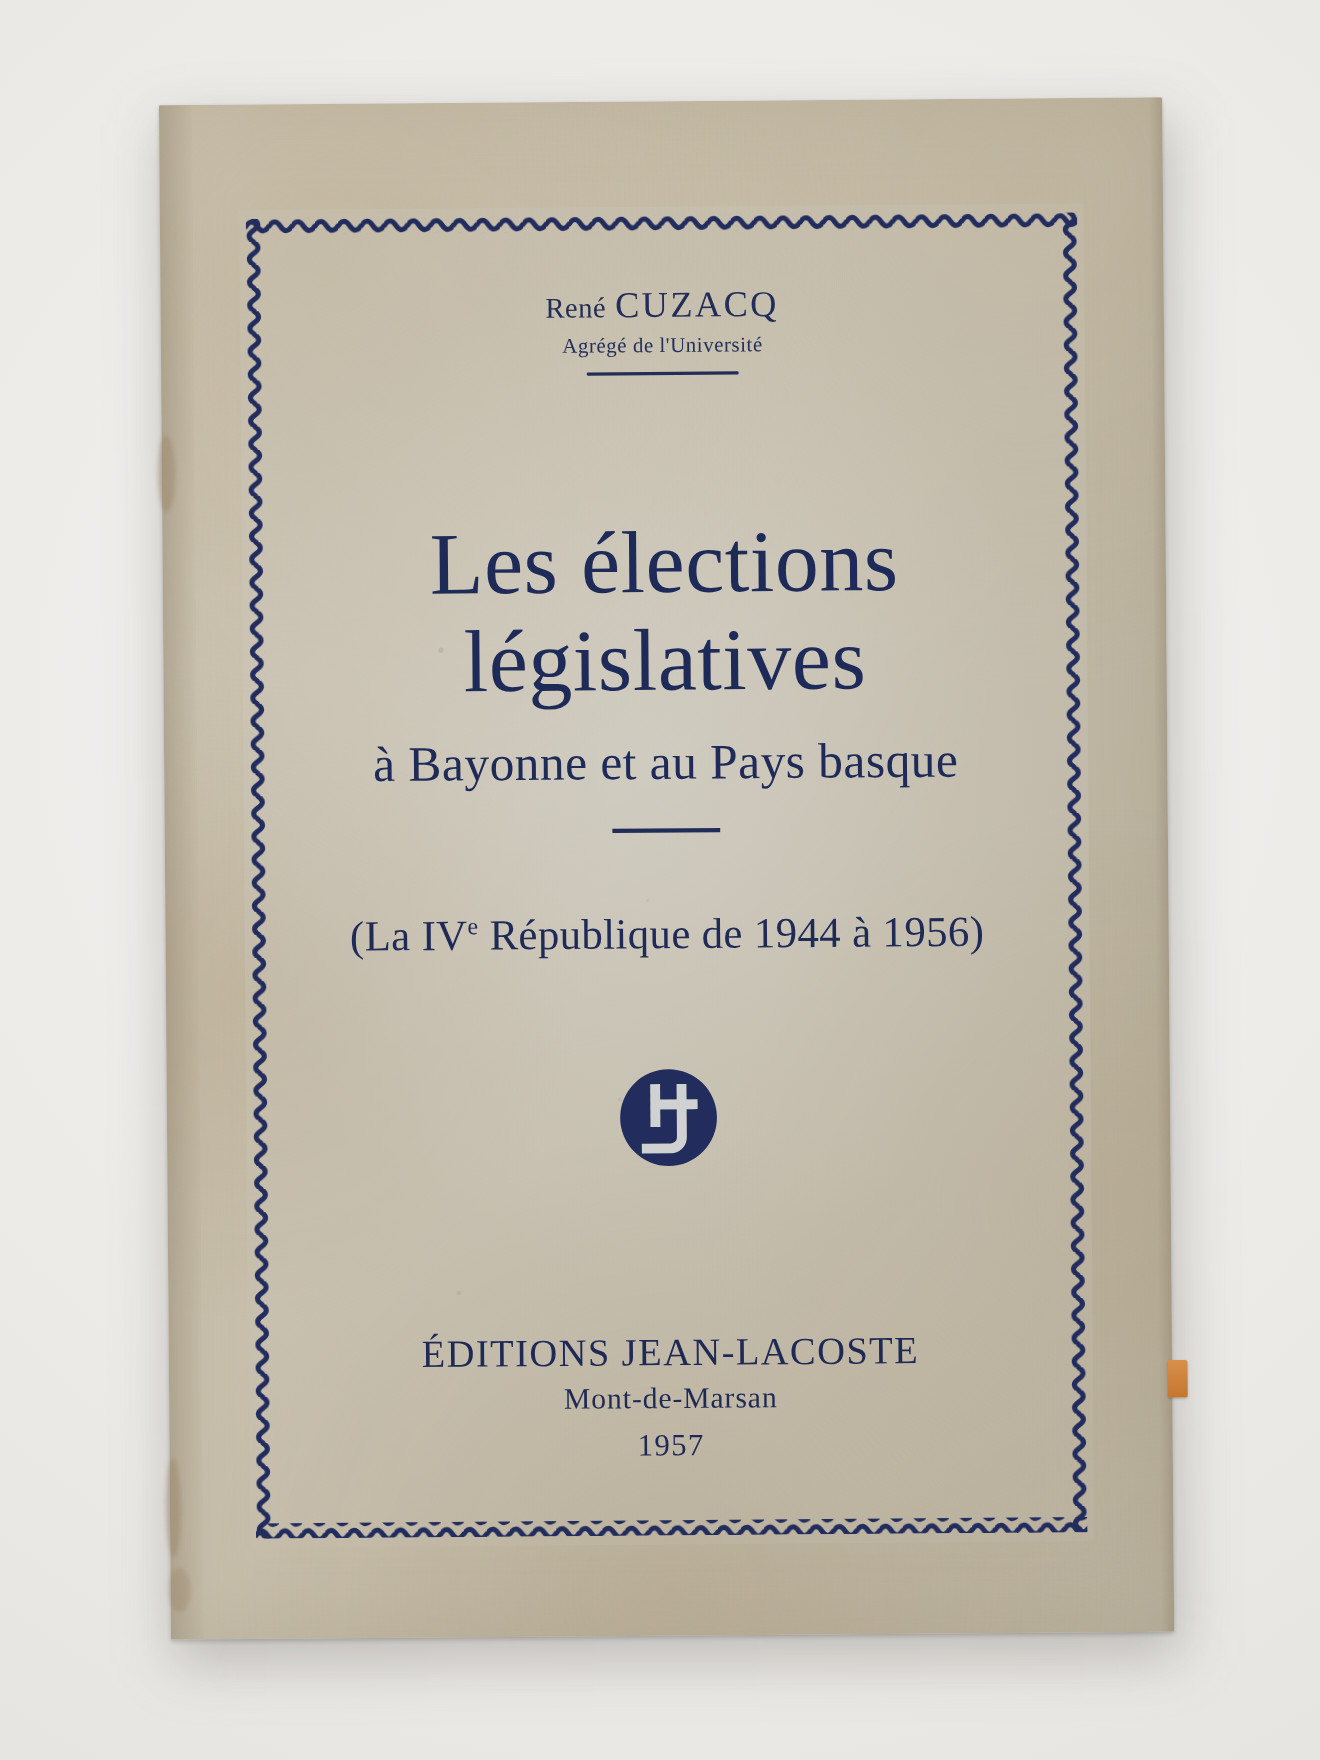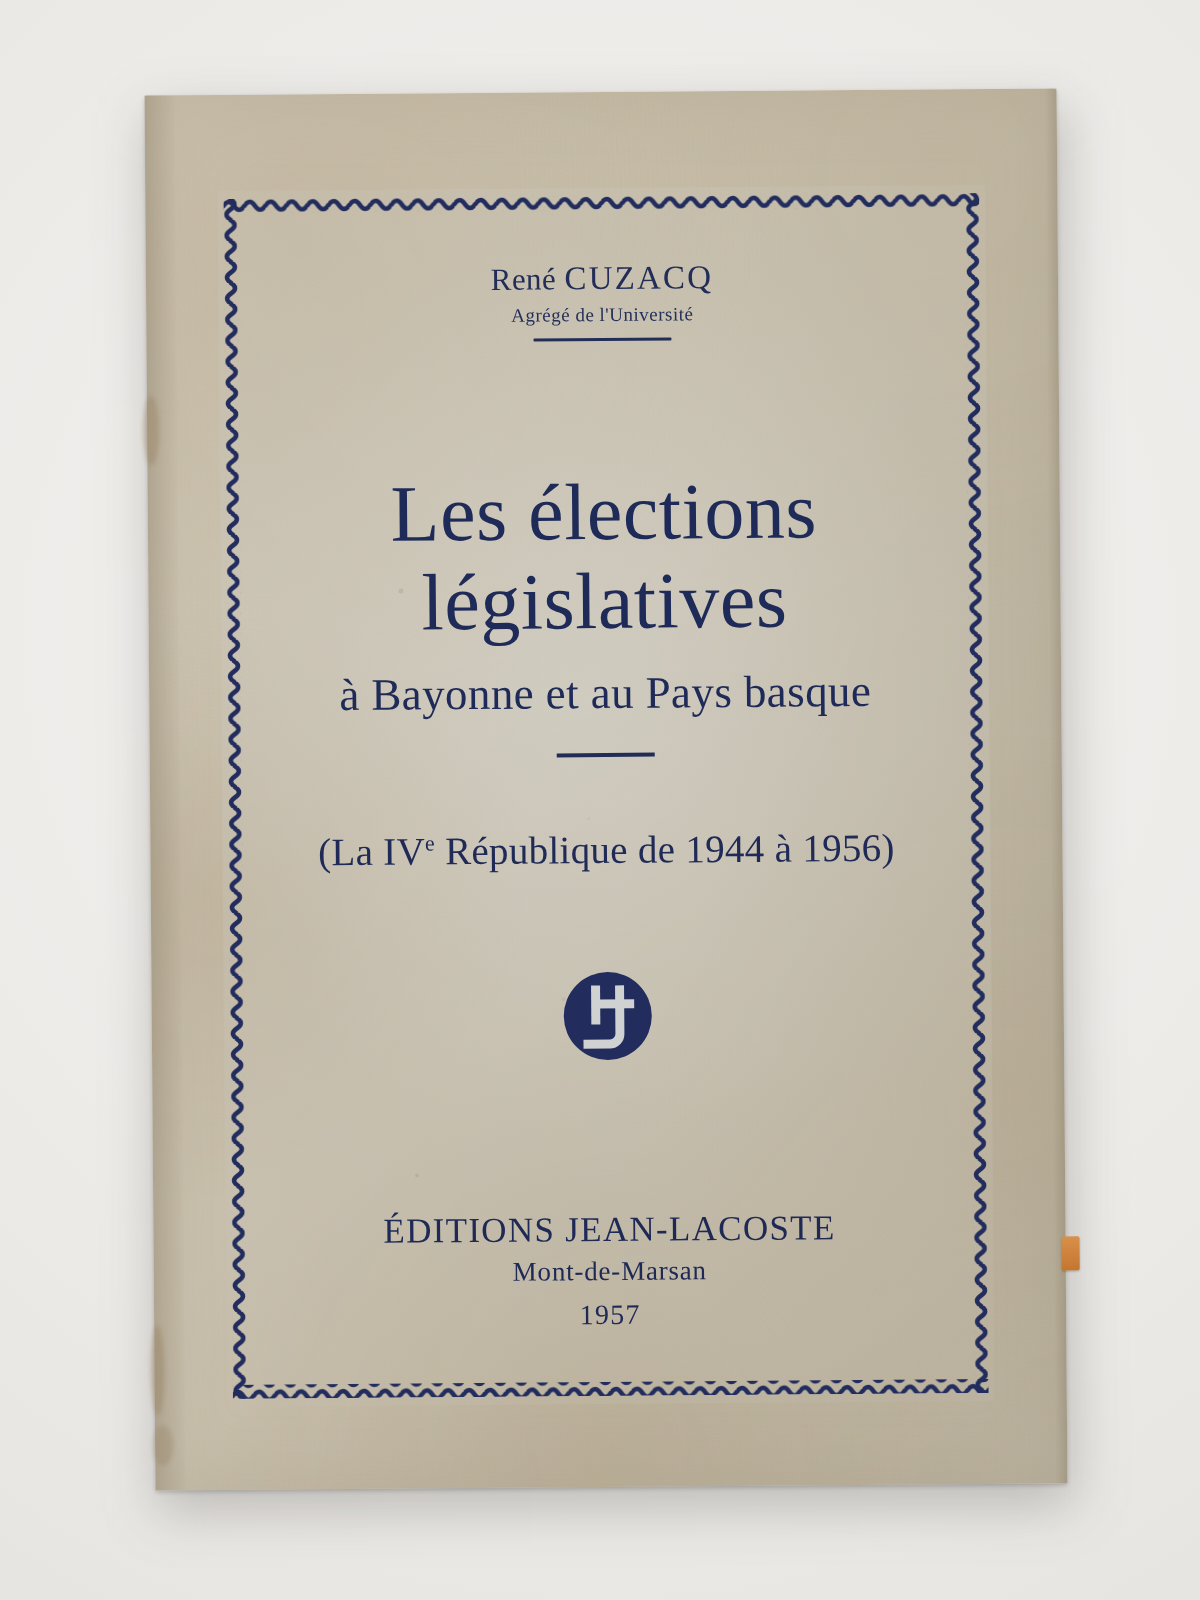--- a/index.html
+++ b/index.html
@@ -141,21 +141,21 @@
     text-align: center;
   }
 
   .author {
     margin-top: 38px;
     font-size: 31px;
     letter-spacing: 0.6px;
     color: #222d58;
   }
   .author .first {
-    font-size: 31px;
+    font-size: 26px;
     letter-spacing: 0.4px;
   }
   .author .last {
     font-size: 33px;
     letter-spacing: 2.2px;
   }
   .subauthor {
     margin-top: 7px;
     font-size: 19px;
     letter-spacing: 0.5px;

